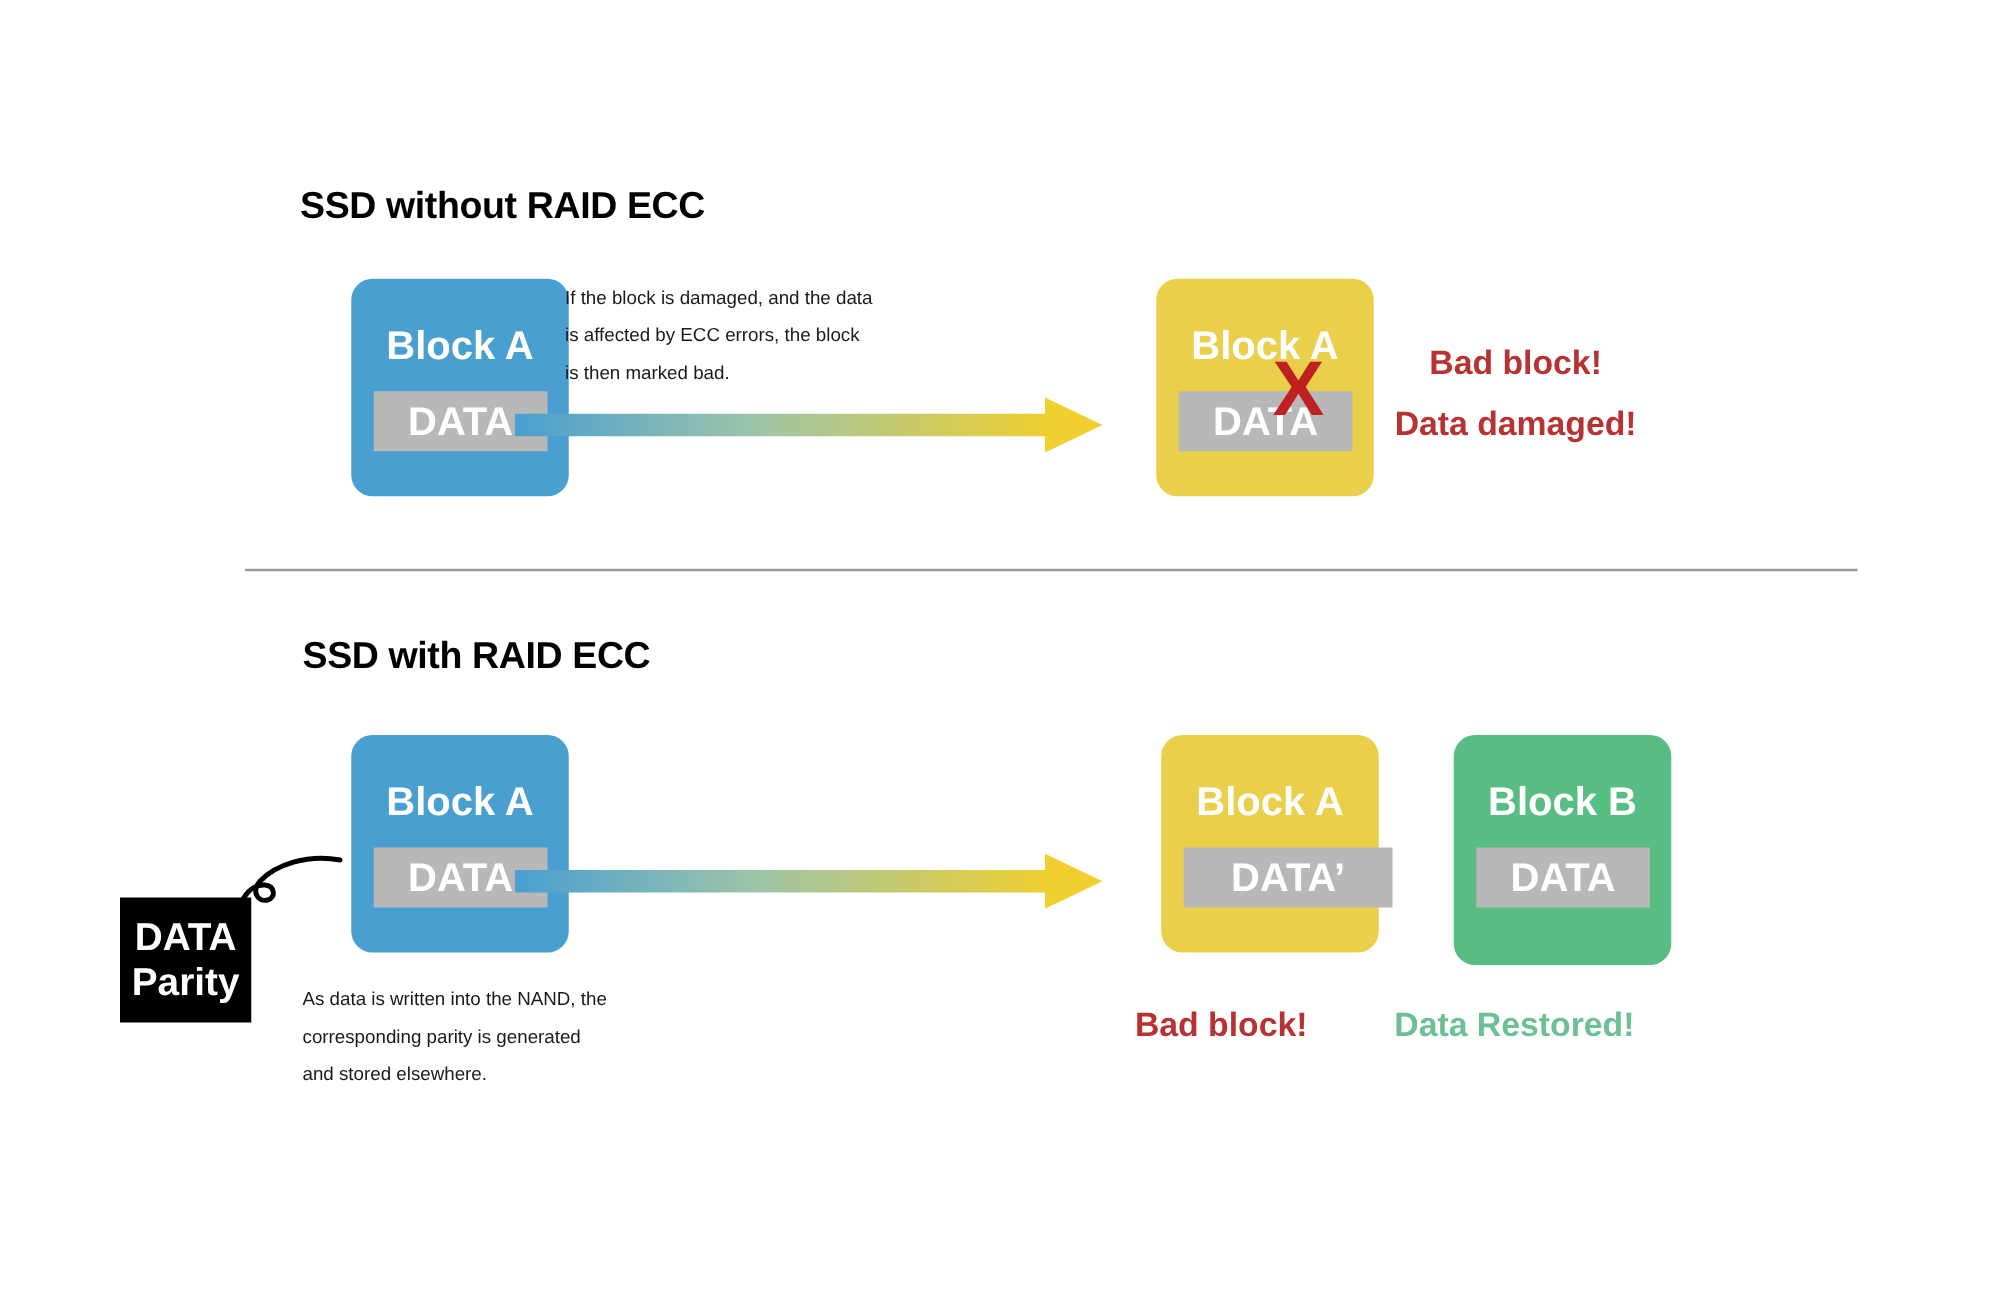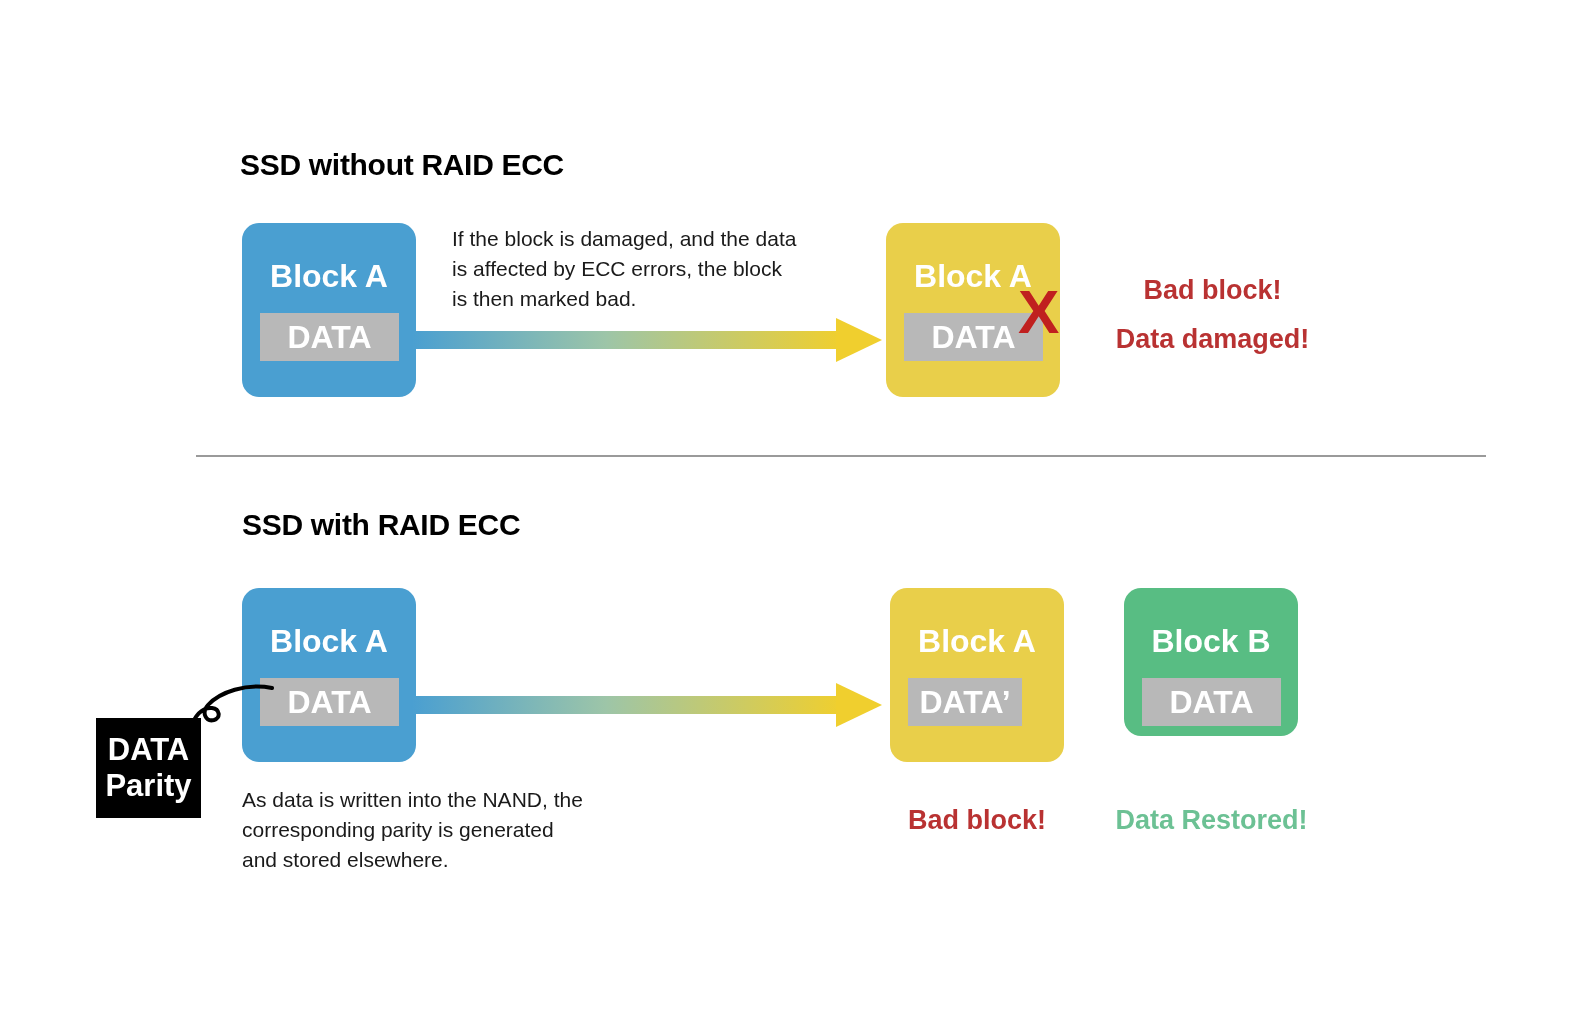--- a/index.html
+++ b/index.html
@@ -28,20 +28,21 @@
     letter-spacing: -0.3px;
     color: #000000;
     white-space: nowrap;
   }
 
   
   .block {
     position: absolute;
     border-radius: 17px;
     box-sizing: border-box;
+    margin-left: 39px;
   }
   .block.blue   { background: #4a9fd1; }
   .block.yellow { background: #e9cf4a; }
   .block.green  { background: #58bd83; }
 
   .block-title {
     position: absolute;
     left: 0;
     right: 0;
     text-align: center;
@@ -66,21 +67,21 @@
   }
 
   
   .arrow {
     position: absolute;
   }
 
   
   .para {
     position: absolute;
-    font-size: 21px;
+    font-size: 15px;
     line-height: 30px;
     color: #1a1a1a;
     white-space: pre-line;
   }
 
   
   .status {
     position: absolute;
     font-weight: bold;
     font-size: 27px;
@@ -199,26 +200,26 @@
         <stop offset="45%" stop-color="#9dc5a8"></stop>
         <stop offset="100%" stop-color="#f0cf2e"></stop>
       </linearGradient>
     </defs>
     <rect x="0" y="13" width="430" height="18" fill="url(#grad2)"></rect>
     <polygon points="424,0 470,22 424,44" fill="#f0cf2e"></polygon>
   </svg>
 
   <div class="block yellow" style="left:890px; top:588px; width:174px; height:174px;">
     <div class="block-title" style="top:35px;">Block A</div>
-    <div class="data-bar" style="left:18px; top:90px; width:114px; height:48px;">
+    <div class="data-bar" style="left:18px; top:90px; width:167px; height:48px;">
       <span>DATA’</span>
     </div>
   </div>
 
-  <div class="block green" style="left:1124px; top:588px; width:174px; height:148px;">
+  <div class="block green" style="left:1124px; top:588px; width:174px; height:184px;">
     <div class="block-title" style="top:35px;">Block B</div>
     <div class="data-bar" style="left:18px; top:90px; width:139px; height:48px;">
       <span>DATA</span>
     </div>
   </div>
 
   <div class="para" style="left:242px; top:785px; width:430px;">As data is written into the NAND, the
 corresponding parity is generated
 and stored elsewhere.</div>
 

